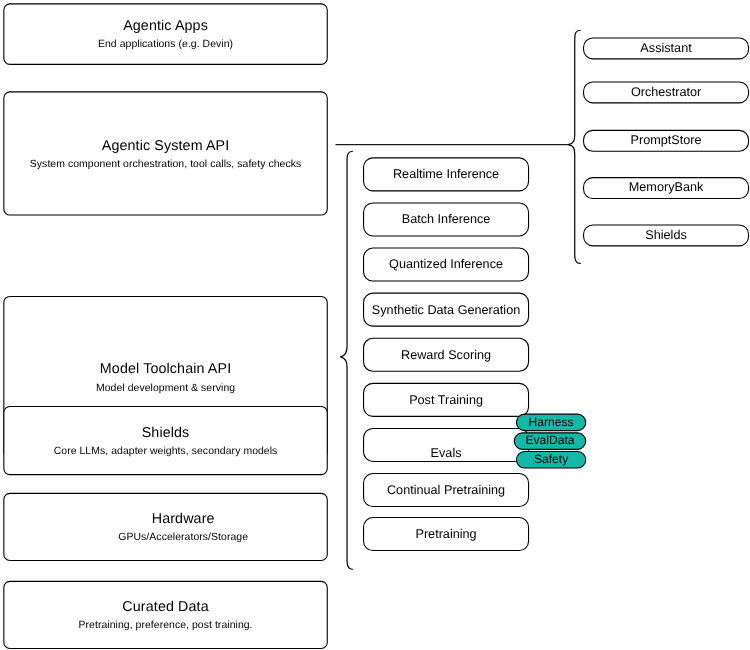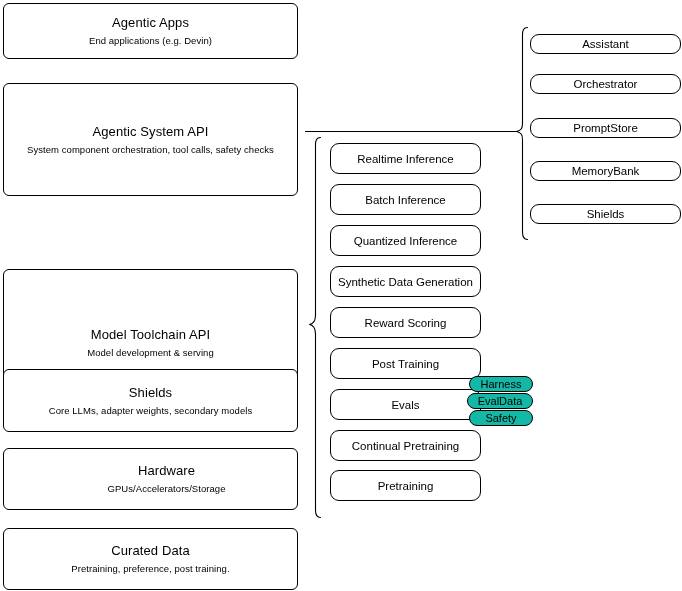--- a/index.html
+++ b/index.html
@@ -192,21 +192,21 @@
   </div>
 
   <div class="box mid-box" style="top:307px;">
     <div class="lbl">Reward Scoring</div>
   </div>
 
   <div class="box mid-box" style="top:348px;">
     <div class="lbl">Post Training</div>
   </div>
 
-  <div class="box mid-box" style="top:389px;">
+  <div class="box mid-box" style="top:389px;justify-content:flex-end;">
     <div class="lbl">Evals</div>
   </div>
 
   <div class="box mid-box" style="top:470px;">
     <div class="lbl">Pretraining</div>
   </div>
 
   <div class="box mid-box" style="top:430px;">
     <div class="lbl">Continual Pretraining</div>
   </div>

